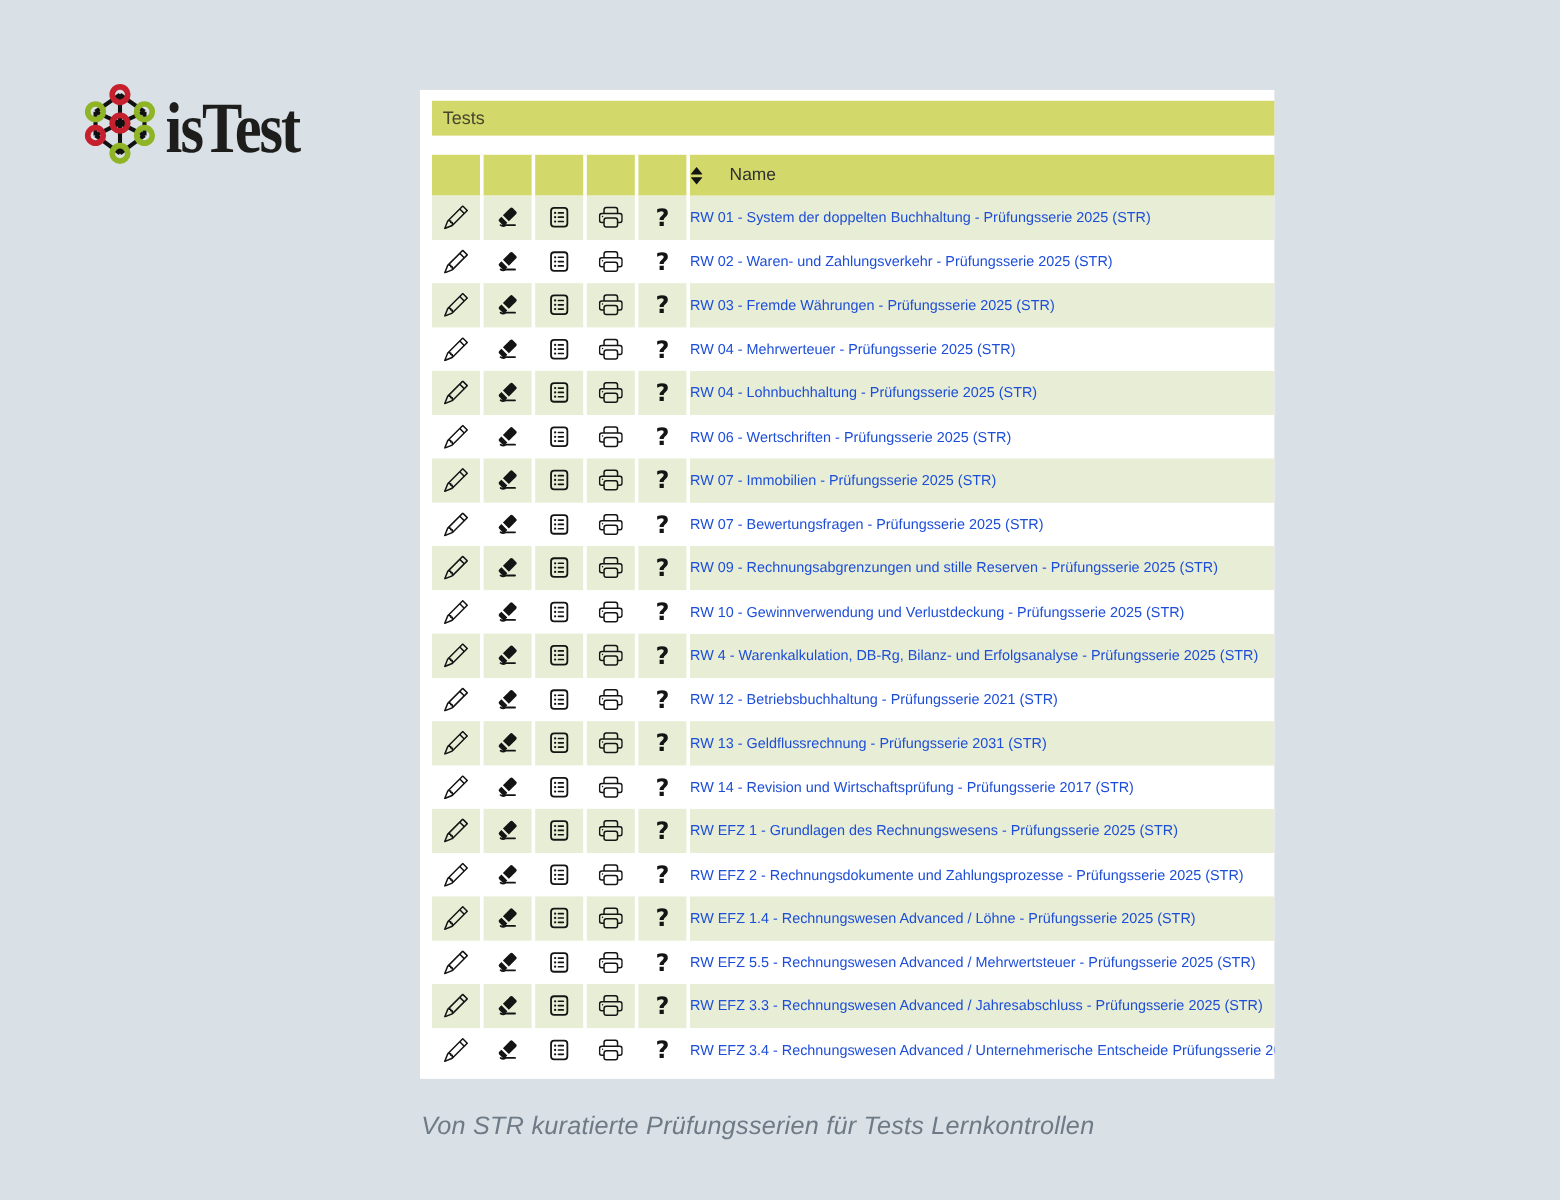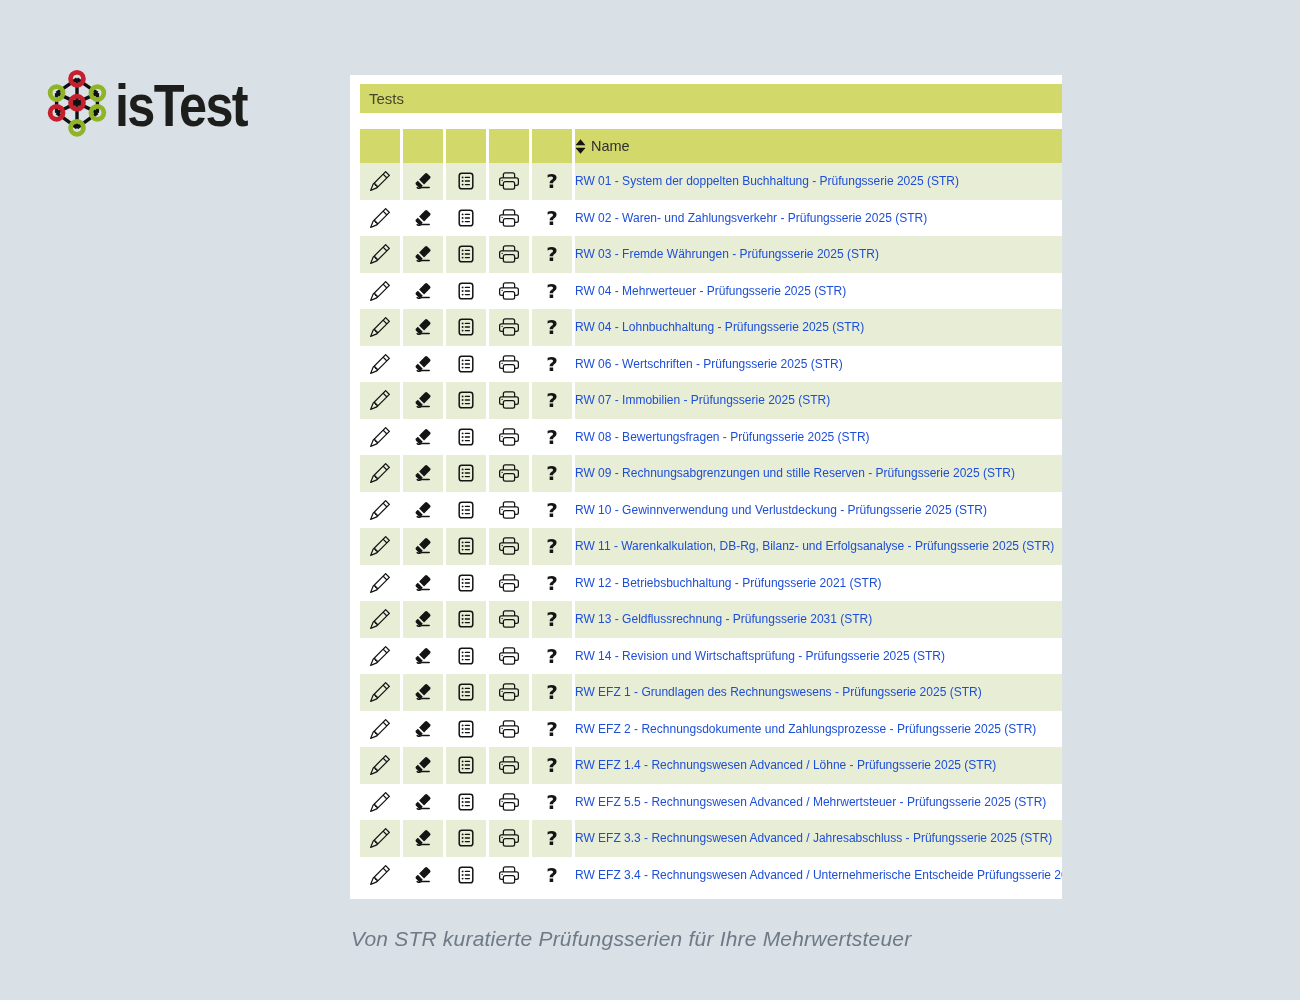--- a/index.html
+++ b/index.html
@@ -5,23 +5,24 @@
   html,body{margin:0;padding:0;}
   body{
     width:1300px;height:1000px;
     background:#d9e0e6;
     font-family:"Liberation Sans","DejaVu Sans",sans-serif;
     position:relative;
     overflow:hidden;
   }
   
   .logo{
-    position:absolute;left:43px;top:68px;
+    position:absolute;left:66px;top:68px;
     display:flex;align-items:center;gap:4px;
     cursor:pointer;
+    font-family:Liberation Serif, serif;
   }
   .logo-text{
     font-size:60px;font-weight:800;color:#1d1d1b;
     letter-spacing:-2px;
     transform:scaleX(.84);transform-origin:left center;
     line-height:1;
   }
   
   .panel{
     position:absolute;left:350px;top:75px;width:712px;
@@ -52,21 +53,21 @@
   thead th{
     background:#d3d86b;
     height:34px;
     font-weight:400;
   }
   th.name-col{
     text-align:left;vertical-align:middle;
     padding-left:7px;
   }
   .name-head-wrap{
-    display:flex;align-items:center;gap:5px;
+    display:flex;align-items:center;gap:22px;
     font-size:14.5px;color:#2f2f2f;
     cursor:pointer;
   }
   tbody td{height:36.5px;}
   tbody tr.odd td{background:#e8edd6;}
   tbody tr.even td{background:#ffffff;}
   td.name-cell{
     font-size:12px;color:#1d4ed8;
     padding-left:8px;
     vertical-align:middle;
@@ -515,21 +516,21 @@
       <span class="icon-btn">
         <svg width="20" height="20" viewBox="0 0 16 16" fill="#141414">
           <path d="M2.5 8a.5.5 0 1 0 0-1 .5.5 0 0 0 0 1z"></path>
           <path d="M5 1a2 2 0 0 0-2 2v2H2a2 2 0 0 0-2 2v3a2 2 0 0 0 2 2h1v1a2 2 0 0 0 2 2h6a2 2 0 0 0 2-2v-1h1a2 2 0 0 0 2-2V7a2 2 0 0 0-2-2h-1V3a2 2 0 0 0-2-2H5zM4 3a1 1 0 0 1 1-1h6a1 1 0 0 1 1 1v2H4V3zm1 5a2 2 0 0 0-2 2v1H2a1 1 0 0 1-1-1V7a1 1 0 0 1 1-1h12a1 1 0 0 1 1 1v3a1 1 0 0 1-1 1h-1v-1a2 2 0 0 0-2-2H5zm7 2v3a1 1 0 0 1-1 1H5a1 1 0 0 1-1-1v-3a1 1 0 0 1 1-1h6a1 1 0 0 1 1 1z"></path>
         </svg>
       </span>
     </td>
     <td class="icon-cell">
       <span class="icon-btn qmark">?</span>
     </td>
-    <td class="name-cell">RW 08 - Bewertungsfragen - Prüfungsserie 2025 (STR)</td>
+    <td class="name-cell">RW 07 - Bewertungsfragen - Prüfungsserie 2025 (STR)</td>
   </tr>
         <tr class="odd">
     <td class="icon-cell">
       <span class="icon-btn">
         <svg width="20" height="20" viewBox="0 0 16 16" fill="#141414">
           <path d="M12.146.146a.5.5 0 0 1 .708 0l3 3a.5.5 0 0 1 0 .708l-10 10a.5.5 0 0 1-.168.11l-5 2a.5.5 0 0 1-.65-.65l2-5a.5.5 0 0 1 .11-.168l10-10zM11.207 2.5 13.5 4.793 14.793 3.5 12.5 1.207 11.207 2.5zm1.586 3L10.5 3.207 4 9.707V10h.5a.5.5 0 0 1 .5.5v.5h.5a.5.5 0 0 1 .5.5v.5h.293l6.5-6.5zm-9.761 5.175-.106.106-1.528 3.821 3.821-1.528.106-.106A.5.5 0 0 1 5 12.5V12h-.5a.5.5 0 0 1-.5-.5V11h-.5a.5.5 0 0 1-.468-.325z"></path>
         </svg>
       </span>
     </td>
     <td class="icon-cell">
@@ -656,21 +657,21 @@
       <span class="icon-btn">
         <svg width="20" height="20" viewBox="0 0 16 16" fill="#141414">
           <path d="M2.5 8a.5.5 0 1 0 0-1 .5.5 0 0 0 0 1z"></path>
           <path d="M5 1a2 2 0 0 0-2 2v2H2a2 2 0 0 0-2 2v3a2 2 0 0 0 2 2h1v1a2 2 0 0 0 2 2h6a2 2 0 0 0 2-2v-1h1a2 2 0 0 0 2-2V7a2 2 0 0 0-2-2h-1V3a2 2 0 0 0-2-2H5zM4 3a1 1 0 0 1 1-1h6a1 1 0 0 1 1 1v2H4V3zm1 5a2 2 0 0 0-2 2v1H2a1 1 0 0 1-1-1V7a1 1 0 0 1 1-1h12a1 1 0 0 1 1 1v3a1 1 0 0 1-1 1h-1v-1a2 2 0 0 0-2-2H5zm7 2v3a1 1 0 0 1-1 1H5a1 1 0 0 1-1-1v-3a1 1 0 0 1 1-1h6a1 1 0 0 1 1 1z"></path>
         </svg>
       </span>
     </td>
     <td class="icon-cell">
       <span class="icon-btn qmark">?</span>
     </td>
-    <td class="name-cell">RW 11 - Warenkalkulation, DB-Rg, Bilanz- und Erfolgsanalyse - Prüfungsserie 2025 (STR)</td>
+    <td class="name-cell">RW 4 - Warenkalkulation, DB-Rg, Bilanz- und Erfolgsanalyse - Prüfungsserie 2025 (STR)</td>
   </tr>
         <tr class="even">
     <td class="icon-cell">
       <span class="icon-btn">
         <svg width="20" height="20" viewBox="0 0 16 16" fill="#141414">
           <path d="M12.146.146a.5.5 0 0 1 .708 0l3 3a.5.5 0 0 1 0 .708l-10 10a.5.5 0 0 1-.168.11l-5 2a.5.5 0 0 1-.65-.65l2-5a.5.5 0 0 1 .11-.168l10-10zM11.207 2.5 13.5 4.793 14.793 3.5 12.5 1.207 11.207 2.5zm1.586 3L10.5 3.207 4 9.707V10h.5a.5.5 0 0 1 .5.5v.5h.5a.5.5 0 0 1 .5.5v.5h.293l6.5-6.5zm-9.761 5.175-.106.106-1.528 3.821 3.821-1.528.106-.106A.5.5 0 0 1 5 12.5V12h-.5a.5.5 0 0 1-.5-.5V11h-.5a.5.5 0 0 1-.468-.325z"></path>
         </svg>
       </span>
     </td>
     <td class="icon-cell">
@@ -797,21 +798,21 @@
       <span class="icon-btn">
         <svg width="20" height="20" viewBox="0 0 16 16" fill="#141414">
           <path d="M2.5 8a.5.5 0 1 0 0-1 .5.5 0 0 0 0 1z"></path>
           <path d="M5 1a2 2 0 0 0-2 2v2H2a2 2 0 0 0-2 2v3a2 2 0 0 0 2 2h1v1a2 2 0 0 0 2 2h6a2 2 0 0 0 2-2v-1h1a2 2 0 0 0 2-2V7a2 2 0 0 0-2-2h-1V3a2 2 0 0 0-2-2H5zM4 3a1 1 0 0 1 1-1h6a1 1 0 0 1 1 1v2H4V3zm1 5a2 2 0 0 0-2 2v1H2a1 1 0 0 1-1-1V7a1 1 0 0 1 1-1h12a1 1 0 0 1 1 1v3a1 1 0 0 1-1 1h-1v-1a2 2 0 0 0-2-2H5zm7 2v3a1 1 0 0 1-1 1H5a1 1 0 0 1-1-1v-3a1 1 0 0 1 1-1h6a1 1 0 0 1 1 1z"></path>
         </svg>
       </span>
     </td>
     <td class="icon-cell">
       <span class="icon-btn qmark">?</span>
     </td>
-    <td class="name-cell">RW 14 - Revision und Wirtschaftsprüfung - Prüfungsserie 2025 (STR)</td>
+    <td class="name-cell">RW 14 - Revision und Wirtschaftsprüfung - Prüfungsserie 2017 (STR)</td>
   </tr>
         <tr class="odd">
     <td class="icon-cell">
       <span class="icon-btn">
         <svg width="20" height="20" viewBox="0 0 16 16" fill="#141414">
           <path d="M12.146.146a.5.5 0 0 1 .708 0l3 3a.5.5 0 0 1 0 .708l-10 10a.5.5 0 0 1-.168.11l-5 2a.5.5 0 0 1-.65-.65l2-5a.5.5 0 0 1 .11-.168l10-10zM11.207 2.5 13.5 4.793 14.793 3.5 12.5 1.207 11.207 2.5zm1.586 3L10.5 3.207 4 9.707V10h.5a.5.5 0 0 1 .5.5v.5h.5a.5.5 0 0 1 .5.5v.5h.293l6.5-6.5zm-9.761 5.175-.106.106-1.528 3.821 3.821-1.528.106-.106A.5.5 0 0 1 5 12.5V12h-.5a.5.5 0 0 1-.5-.5V11h-.5a.5.5 0 0 1-.468-.325z"></path>
         </svg>
       </span>
     </td>
     <td class="icon-cell">
@@ -1085,13 +1086,13 @@
     </td>
     <td class="icon-cell">
       <span class="icon-btn qmark">?</span>
     </td>
     <td class="name-cell">RW EFZ 3.4 - Rechnungswesen Advanced / Unternehmerische Entscheide Prüfungsserie 2025 (STR)</td>
   </tr>
       </tbody>
   </table>
 </div>
 
-<div class="caption">Von STR kuratierte Prüfungsserien für Ihre Mehrwertsteuer</div>
+<div class="caption">Von STR kuratierte Prüfungsserien für Tests Lernkontrollen</div>
 
 </body></html>

